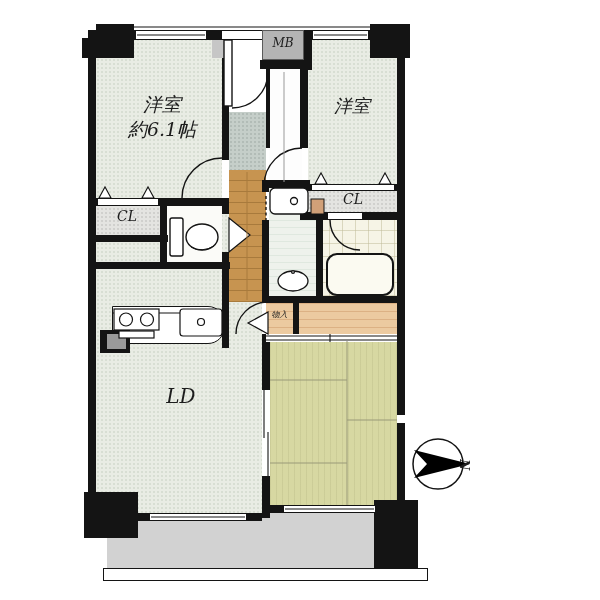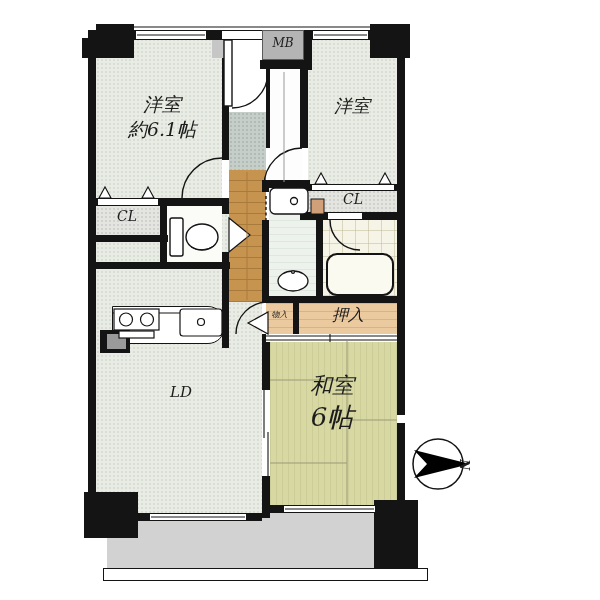--- a/index.html
+++ b/index.html
@@ -184,27 +184,22 @@
     </g>
   </svg>
 
   <div class="lbl" style="left:98px;top:92px;width:128px;font-size:19px;">
     <span>洋室</span>
     <span>約6.1帖</span>
   </div>
   <div class="lbl" style="left:304px;top:94px;width:96px;font-size:18px;">
     <span>洋室</span>
   </div>
-  <div class="lbl" style="left:100px;top:383px;width:162px;font-size:15px;">
+  <div class="lbl" style="left:100px;top:383px;width:162px;font-size:20px;">
     <span>LD</span>
   </div>
-  <div class="lbl" style="left:272px;top:372px;width:120px;font-size:22px;">
-    <span>和室</span>
-    <span style="font-size:26px;">6帖</span>
-  </div>
-  <div class="lbl" style="left:299px;top:305px;width:98px;font-size:16px;">押入</div>
   <div class="lbl" style="left:264px;top:310px;width:31px;font-size:8px;">物入</div>
   <div class="lbl" style="left:96px;top:207px;width:62px;font-size:14px;">CL</div>
   <div class="lbl" style="left:310px;top:190px;width:86px;font-size:14px;">CL</div>
   <div class="lbl" style="left:262px;top:36px;width:42px;font-size:12px;">MB</div>
   <div class="lbl nrot" style="left:455px;top:457px;width:16px;font-size:12px;">N</div>
 
 </div>
 
 </body></html>

